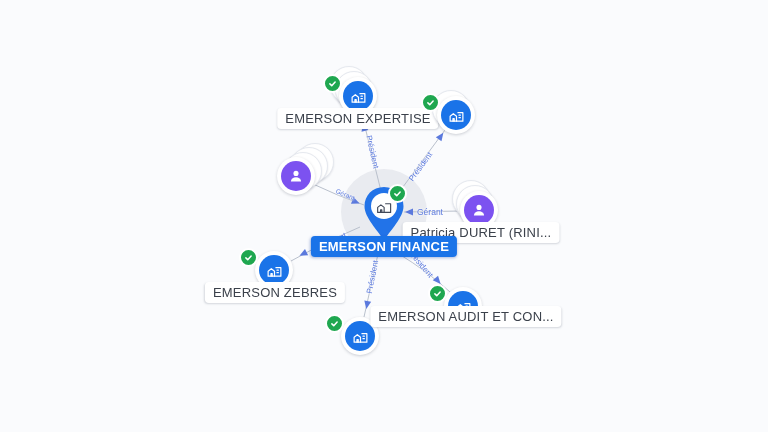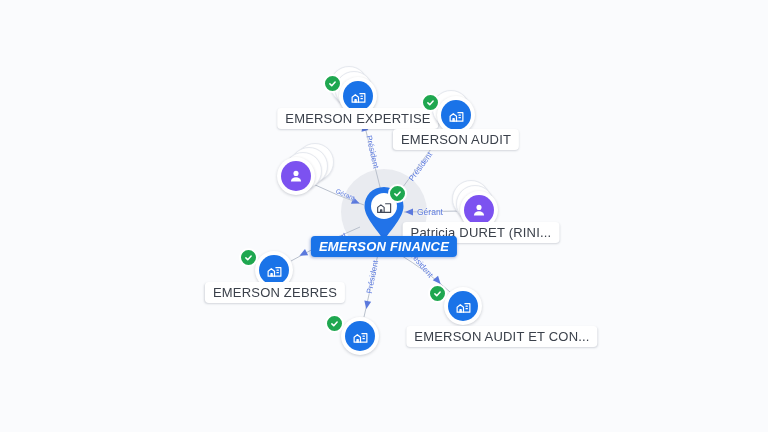--- a/index.html
+++ b/index.html
@@ -45,21 +45,20 @@
   .chip{
     position:absolute;transform:translateX(-50%);
     background:#ffffff;color:#3b414b;
     font-size:13px;line-height:1;letter-spacing:.2px;
     padding:4px 8px;border-radius:4px;white-space:nowrap;
     box-shadow:0 1px 2px rgba(40,50,70,.18);
   }
   .chip-center{
     background:#1a73e8;color:#ffffff;font-weight:600;
     box-shadow:0 1px 3px rgba(20,60,160,.35);
-    font-style:italic;
   }
   .edge-label{
     position:absolute;color:#5b79dd;
     font-size:8px;line-height:1;white-space:nowrap;
     transform-origin:center center;
     text-shadow:0 0 2px #fafbfd,0 0 2px #fafbfd;
   }
   .pin-wrap{position:absolute;}
 </style>
 </head>
@@ -128,21 +127,20 @@
         <path d="M7 20 v-3.5 h1.8 V20"></path>
         <path d="M15.5 11.5 h2 M15.5 15 h2"></path>
       </svg>
     </span>
     <span class="badge">
       <svg width="9" height="9" viewBox="0 0 24 24" fill="none" stroke="#ffffff" stroke-width="4" stroke-linecap="round" stroke-linejoin="round">
           <path d="M5 13 l5 5 L19 8"></path>
         </svg>
     </span>
   </div>
-  <div class="chip" style="left:456px;top:129px;">EMERSON AUDIT</div>
 
   <div class="node" style="left:277px;top:157px;">
     <span class="stack-c" style="left:19px;top:-14px;"></span>
     <span class="stack-c" style="left:13px;top:-10px;"></span>
     <span class="stack-c" style="left:7px;top:-5px;"></span>
     <span class="circle-white"></span>
     <span class="circle-color c-person">
       <svg width="18" height="18" viewBox="0 0 24 24" fill="#ffffff">
         <circle cx="12" cy="8.5" r="3.4"></circle>
         <path d="M5.2 19.2 a6.8 5.6 0 0 1 13.6 0 z"></path>
@@ -207,21 +205,21 @@
         <path d="M7 20 v-3.5 h1.8 V20"></path>
         <path d="M15.5 11.5 h2 M15.5 15 h2"></path>
       </svg>
     </span>
     <span class="badge">
       <svg width="9" height="9" viewBox="0 0 24 24" fill="none" stroke="#ffffff" stroke-width="4" stroke-linecap="round" stroke-linejoin="round">
           <path d="M5 13 l5 5 L19 8"></path>
         </svg>
     </span>
   </div>
-  <div class="chip" style="left:466px;top:326px;margin-left:36px;">EMERSON AUDIT ET CON...</div>
+  <div class="chip" style="left:466px;top:306px;">EMERSON AUDIT ET CON...</div>
 
   <div class="pin-wrap" style="left:362px;top:186px;">
     <svg width="44" height="54" viewBox="0 0 44 54">
       <path d="M22 1 C10.4 1 2.5 9.6 2.5 20.2 C2.5 31.5 16 44.5 20.2 52 C21 53.4 23 53.4 23.8 52 C28 44.5 41.5 31.5 41.5 20.2 C41.5 9.6 33.6 1 22 1 Z" fill="#2273e8"></path>
       <circle cx="22" cy="20" r="13" fill="#ffffff"></circle>
       <g fill="none" stroke="#41495a" stroke-width="1.6" stroke-linejoin="round" stroke-linecap="round" transform="translate(13.5,12) scale(0.72)">
         <path d="M3 20 v-7 l4.5-3.5 L12 13 v7 z"></path>
         <path d="M12 20 h9 v-12 h-7"></path>
         <path d="M7 20 v-3.5 h1.8 V20"></path>
       </g>

